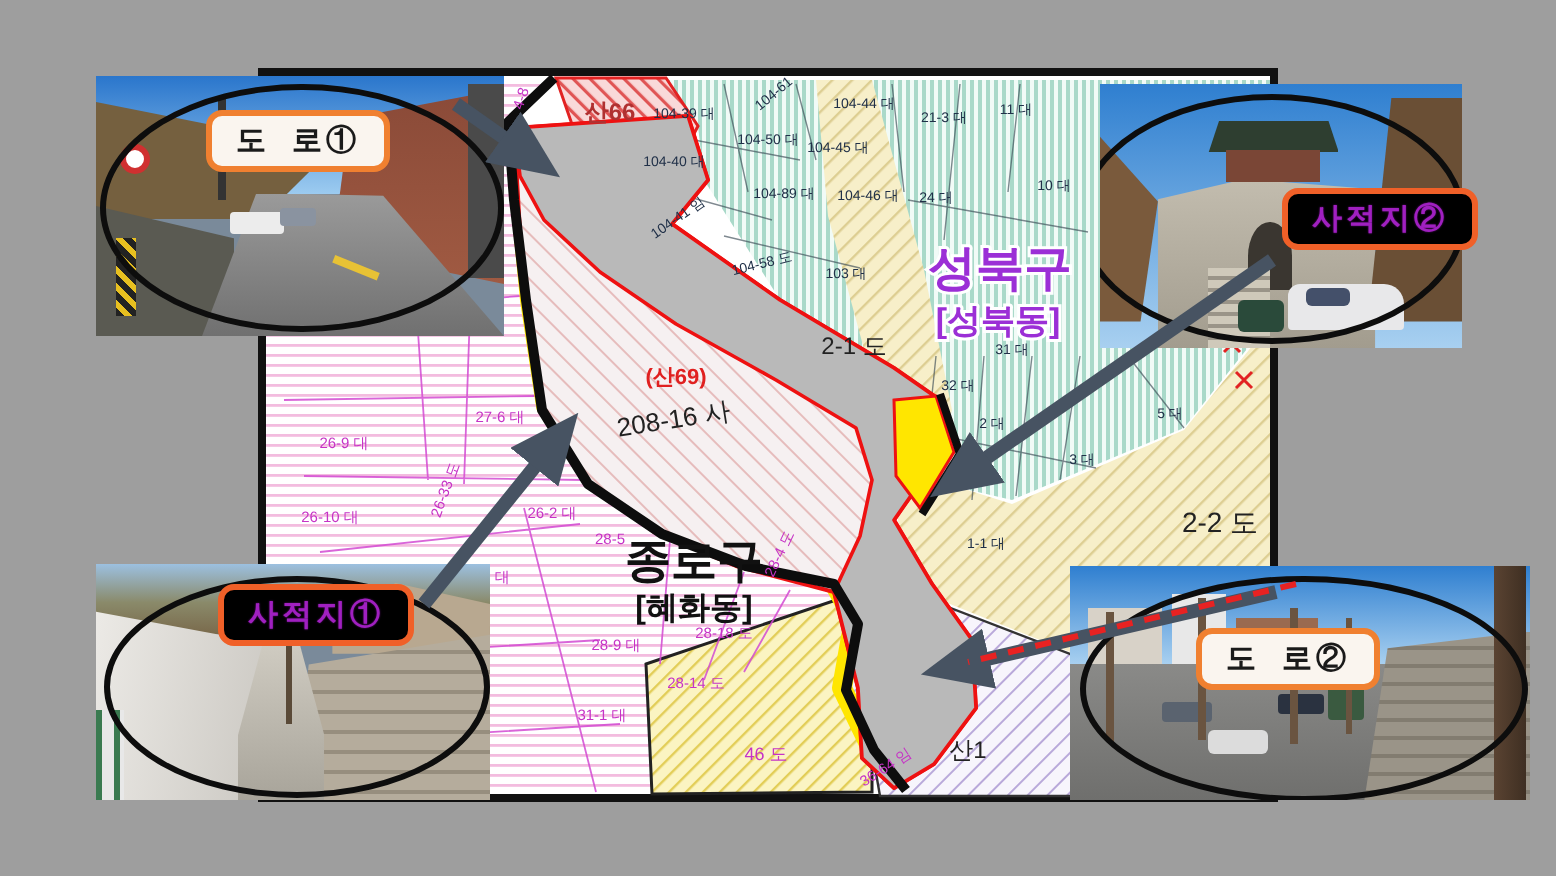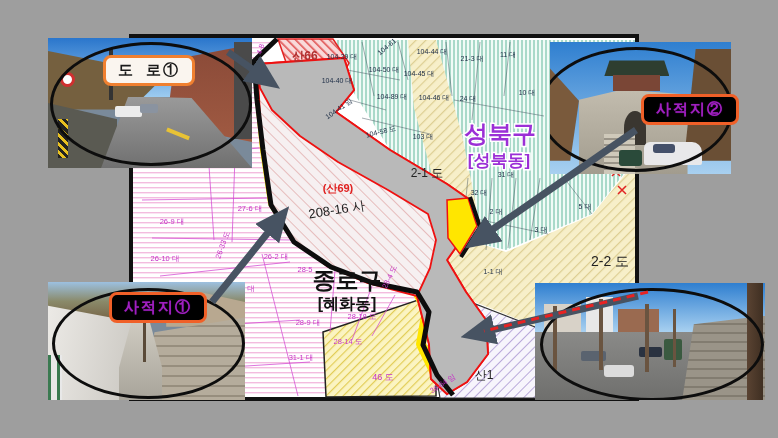--- a/index.html
+++ b/index.html
@@ -214,20 +214,21 @@
     <div class="blk" style="left:20%;top:58%;width:11%;height:9%;background:#5a636f;border-radius:2px"></div>
     <div class="blk" style="left:30%;top:70%;width:13%;height:10%;background:#dcdcdc;border-radius:3px"></div>
     <div class="blk" style="left:45%;top:55%;width:10%;height:8%;background:#2a3240;border-radius:2px"></div>
     <div class="blk" style="left:56%;top:48%;width:8%;height:18%;background:#3a5a40;border-radius:2px"></div>
     <div class="blk" style="left:8%;top:20%;width:1.5%;height:55%;background:#6a5440"></div>
     <div class="blk" style="left:28%;top:14%;width:1.5%;height:60%;background:#6a5440"></div>
     <div class="blk" style="left:48%;top:18%;width:1.5%;height:58%;background:#6a5440"></div>
     <div class="blk" style="left:60%;top:22%;width:1.5%;height:50%;background:#6a5440"></div>
     <div class="ell" style="left:2%;top:4%;width:95%;height:92%"></div>
   </div>
+  <div class="co co-road" style="left:598px;top:314px">도 로②</div>
 
   <svg class="arrows" width="778" height="438" viewBox="0 0 778 438">
     <defs>
       <marker id="ah" markerWidth="5" markerHeight="4.4" refX="3.6" refY="2.2" orient="auto">
         <path d="M0,0 L5,2.2 L0,4.4 Z" fill="#475362"></path>
       </marker>
     </defs>
     <g stroke="#475362" stroke-width="7" fill="none">
       <line x1="228" y1="52" x2="272" y2="83" marker-end="url(#ah)"></line>
       <line x1="636" y1="130" x2="473" y2="243" marker-end="url(#ah)"></line>

